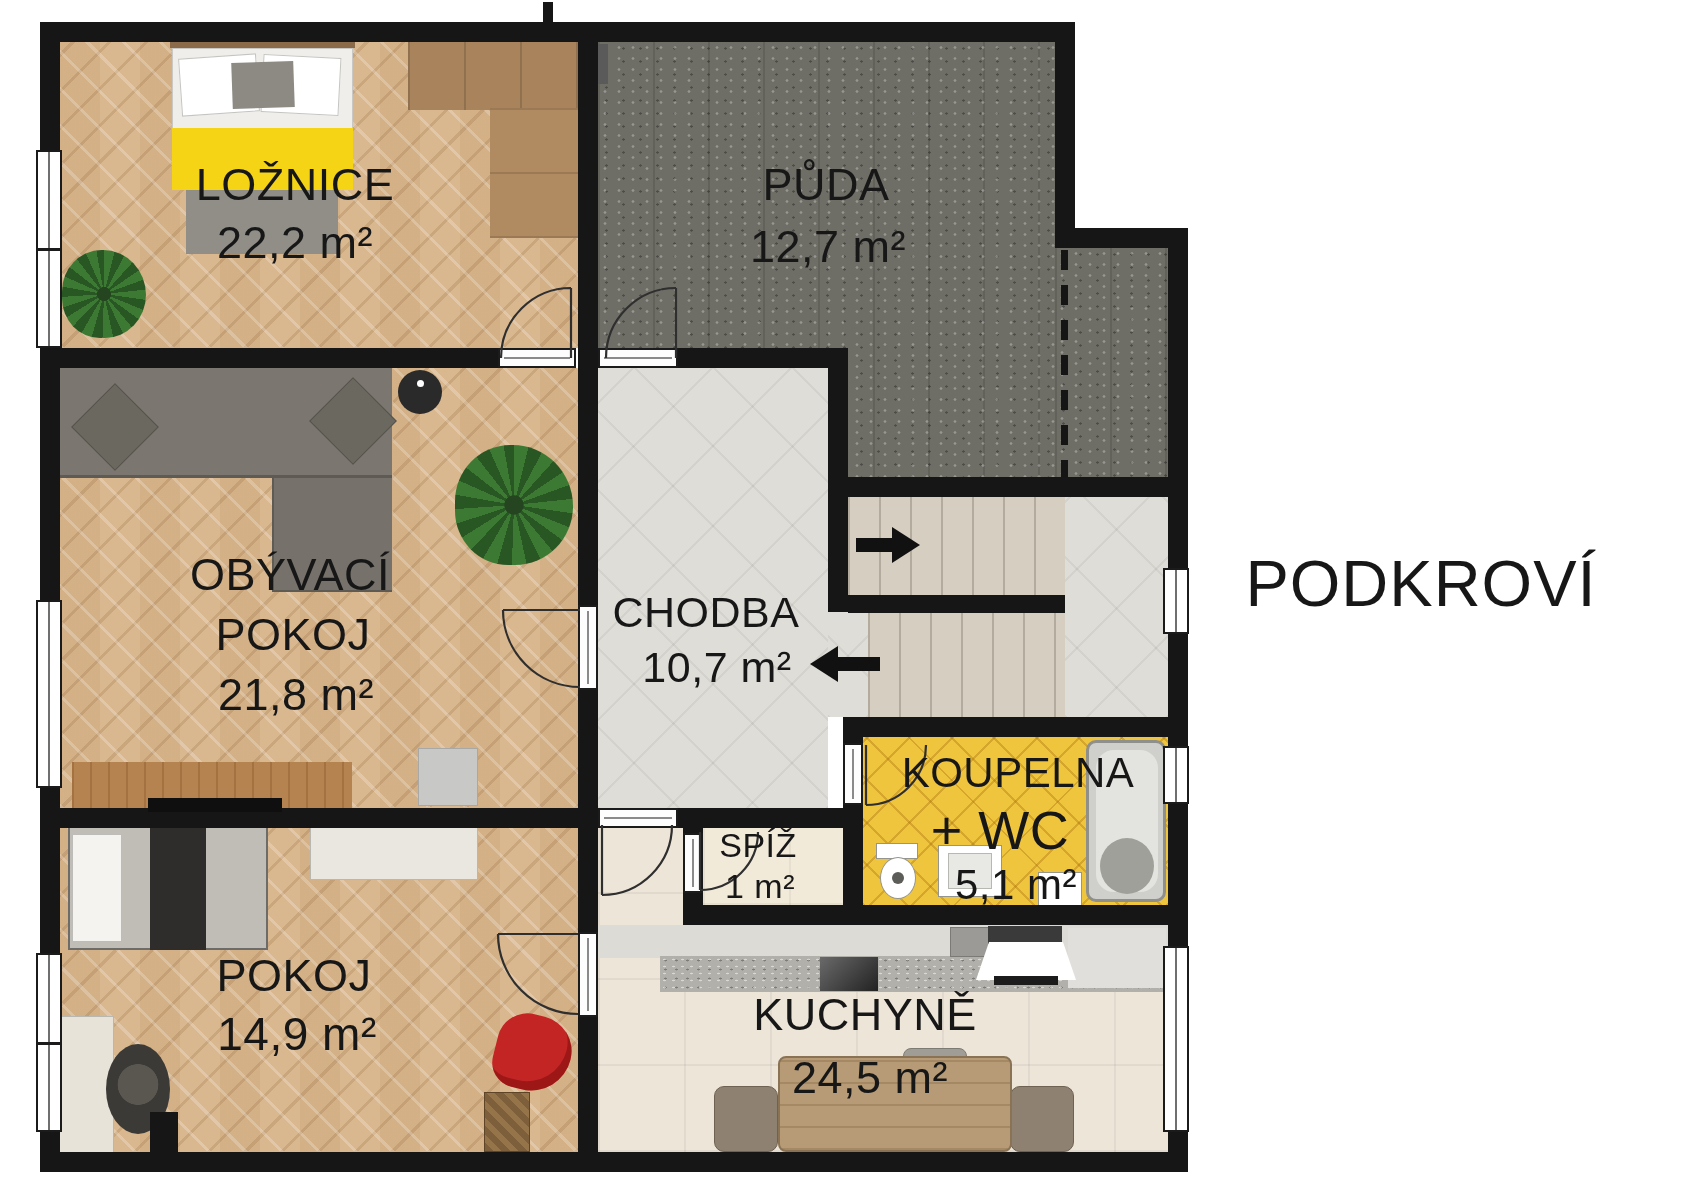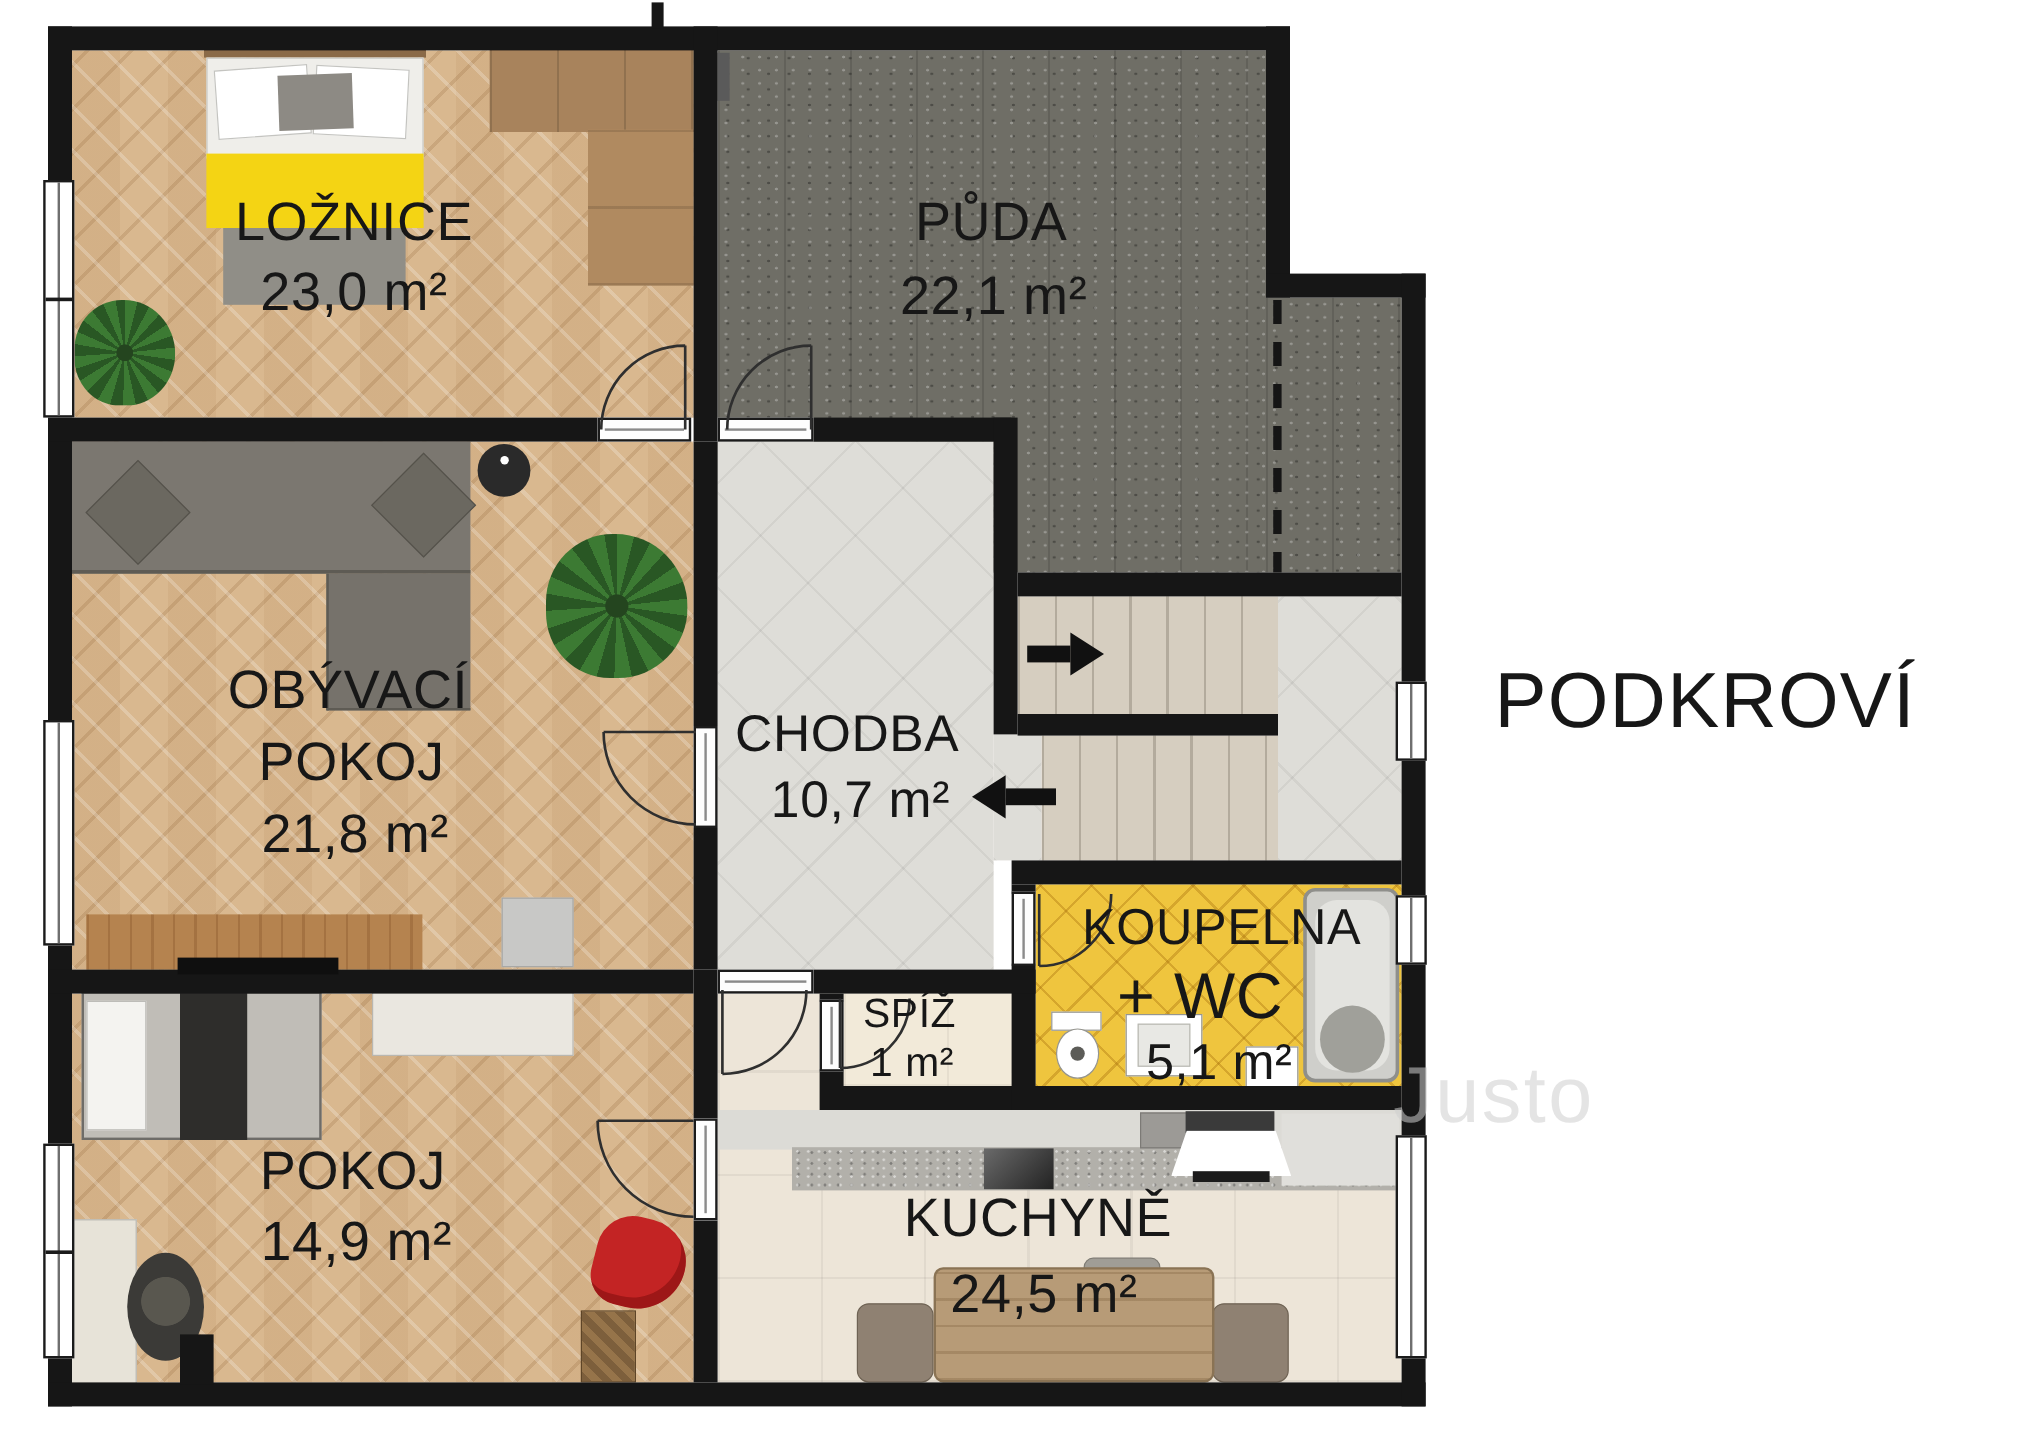--- a/index.html
+++ b/index.html
@@ -216,24 +216,24 @@
       <path d="M 672 825 A 70 70 0 0 1 602 895 M 602 825 L 602 895"></path>
     </g>
   </svg>
 
   <div class="arrow-shaft" style="left:856px;top:538px;width:36px;height:14px;"></div>
   <div class="tri" style="left:892px;top:527px;border-top:18px solid transparent;border-bottom:18px solid transparent;border-left:28px solid #111;"></div>
   <div class="tri" style="left:810px;top:646px;border-top:18px solid transparent;border-bottom:18px solid transparent;border-right:28px solid #111;"></div>
   <div class="arrow-shaft" style="left:838px;top:657px;width:42px;height:14px;"></div>
 
   <div class="rlabel" style="left:295px;top:185px;font-size:45px;">LOŽNICE</div>
-  <div class="rlabel" style="left:295px;top:243px;font-size:45px;">23,0 m²</div>
+  <div class="rlabel" style="left:295px;top:243px;font-size:45px;">22,2 m²</div>
 
   <div class="rlabel" style="left:826px;top:185px;font-size:45px;">PŮDA</div>
-  <div class="rlabel" style="left:828px;top:247px;font-size:45px;">22,1 m²</div>
+  <div class="rlabel" style="left:828px;top:247px;font-size:45px;">12,7 m²</div>
 
   <div class="rlabel" style="left:290px;top:575px;font-size:45px;">OBÝVACÍ</div>
   <div class="rlabel" style="left:293px;top:635px;font-size:45px;">POKOJ</div>
   <div class="rlabel" style="left:296px;top:695px;font-size:45px;">21,8 m²</div>
 
   <div class="rlabel" style="left:706px;top:612px;font-size:43px;">CHODBA</div>
   <div class="rlabel" style="left:717px;top:667px;font-size:43px;">10,7 m²</div>
 
   <div class="rlabel" style="left:1018px;top:773px;font-size:42px;">KOUPELNA</div>
   <div class="rlabel" style="left:1000px;top:830px;font-size:54px;">+ WC</div>
@@ -243,14 +243,13 @@
   <div class="rlabel" style="left:760px;top:886px;font-size:34px;">1 m²</div>
 
   <div class="rlabel" style="left:865px;top:1015px;font-size:45px;">KUCHYNĚ</div>
   <div class="rlabel" style="left:870px;top:1078px;font-size:45px;">24,5 m²</div>
 
   <div class="rlabel" style="left:294px;top:976px;font-size:45px;">POKOJ</div>
   <div class="rlabel" style="left:297px;top:1034px;font-size:46px;">14,9 m²</div>
 
   <div class="rlabel" style="left:1421px;top:583px;font-size:65px;letter-spacing:1px;">PODKROVÍ</div>
 
-  <div class="watermark" style="left:1245px;top:912px;font-size:66px;">Justo</div>
 </div>
 
 </body></html>

